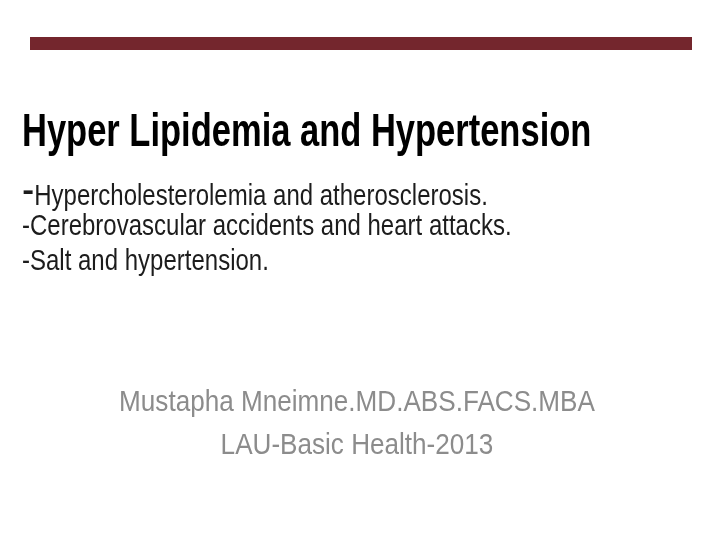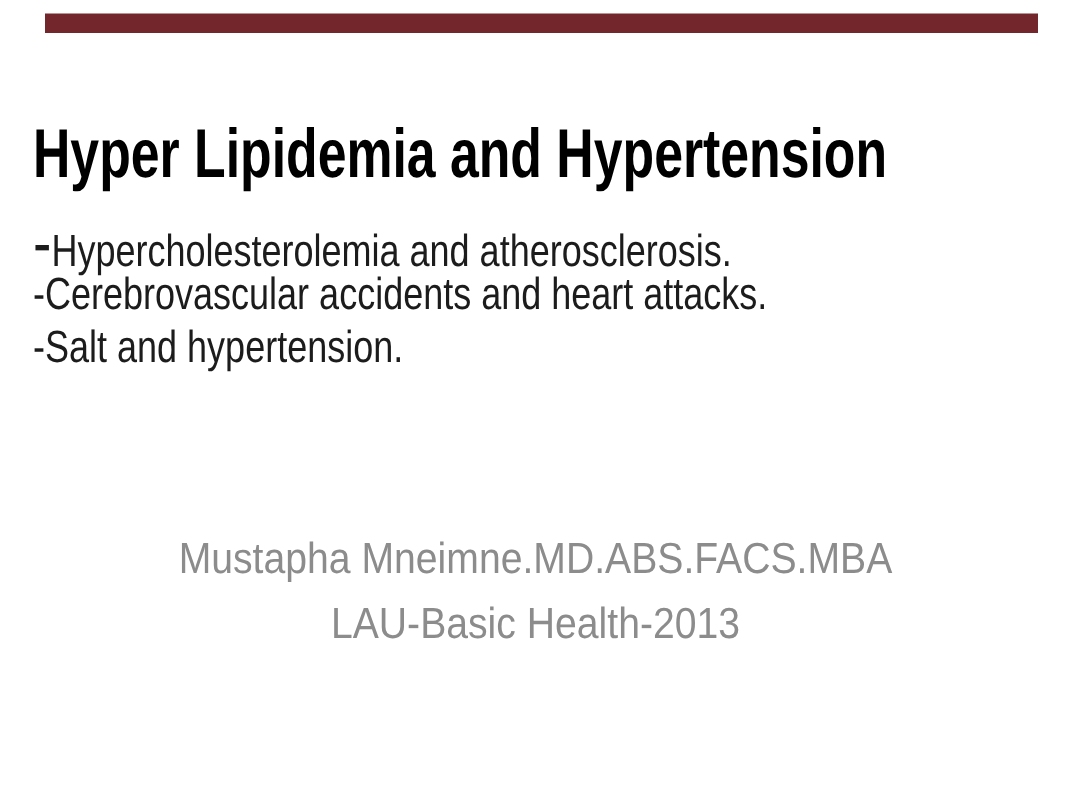--- a/index.html
+++ b/index.html
@@ -3,20 +3,21 @@
 <meta charset="utf-8">
 <style>
   html, body { margin: 0; padding: 0; background: #ffffff; }
   .slide {
     position: relative;
     width: 720px;
     height: 481px;
     background: #ffffff;
     overflow: hidden;
     font-family: "Liberation Sans", sans-serif;
+    margin-top: 28px;
   }
   .top-bar {
     position: absolute;
     left: 30px;
     top: 9px;
     width: 662px;
     height: 13px;
   }
   .slide-title {
     position: absolute;

